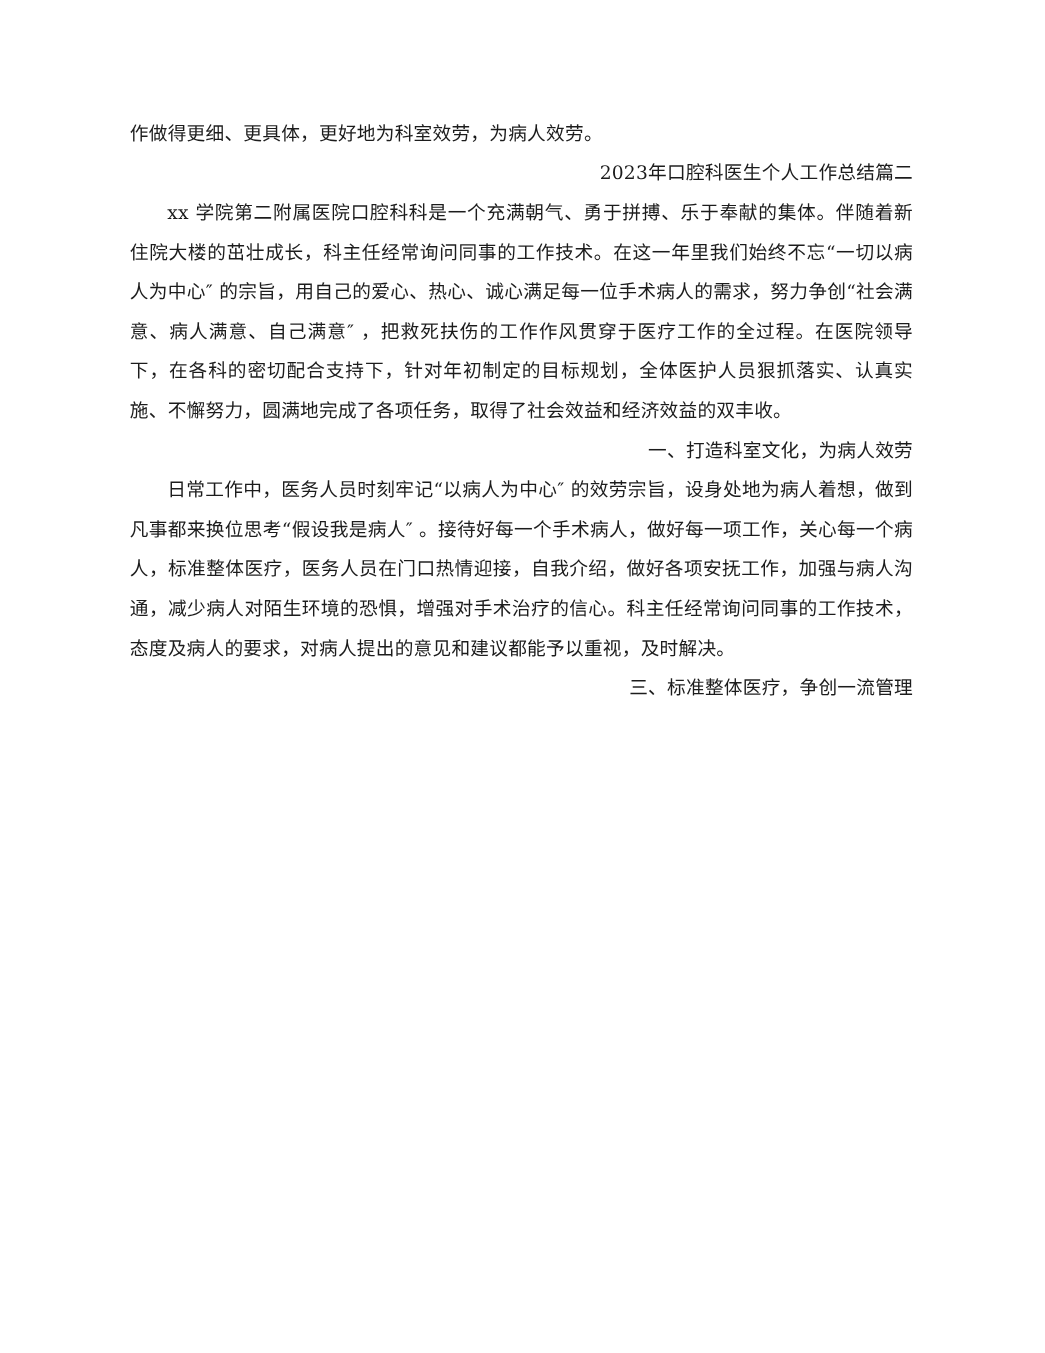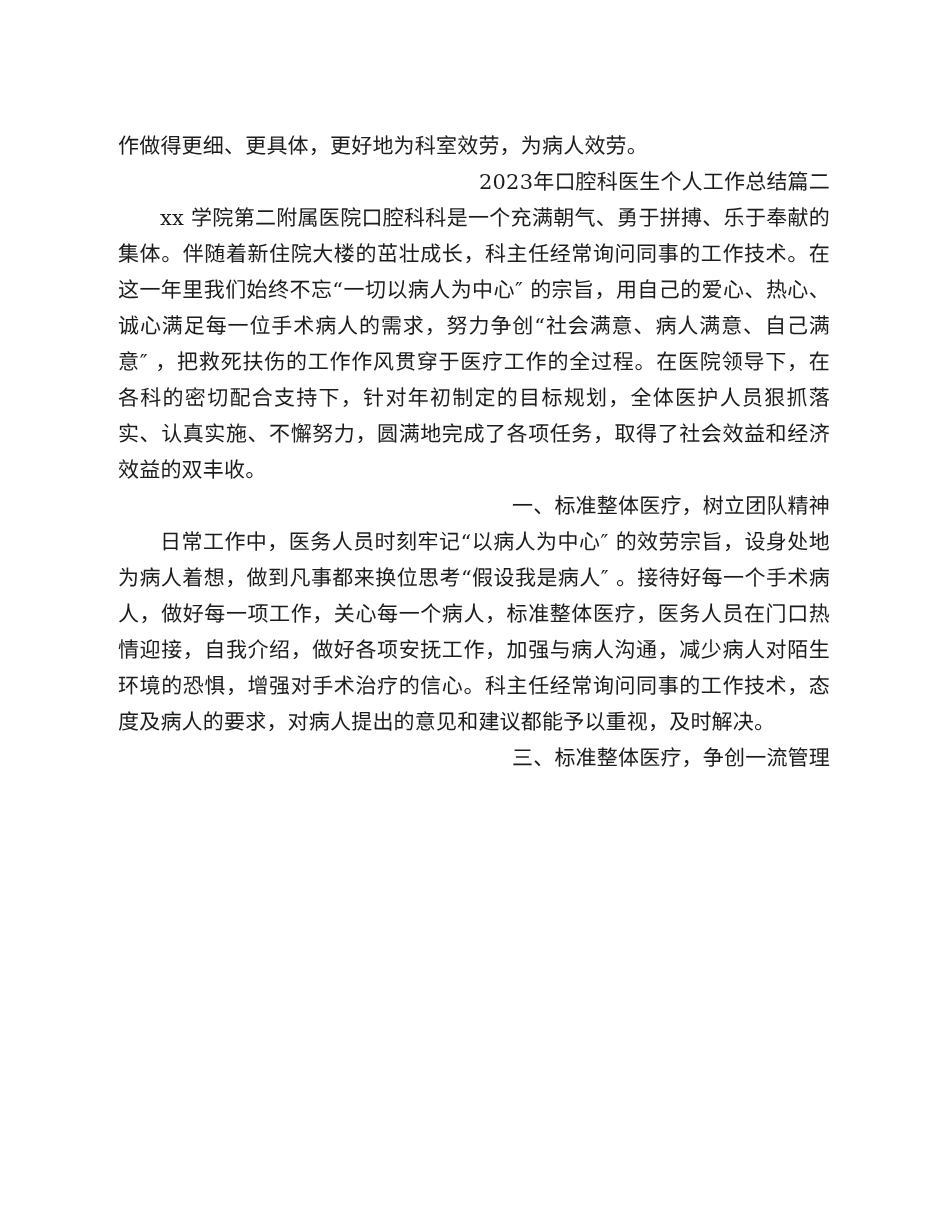--- a/index.html
+++ b/index.html
@@ -15,27 +15,26 @@
     height: 1230px;
     background: #ffffff;
     box-sizing: border-box;
     padding: 104px 120px 0 118px;
     overflow: hidden;
   }
 
   .doc-body {
     width: 712px;
     font-family: "DejaVu Serif", "Liberation Serif", serif;
-    font-size: 21px;
+    font-size: 17px;
     line-height: 36px;
     color: #1c1c1c;
     text-align: justify;
     text-justify: inter-ideograph;
     letter-spacing: 0.2px;
-    margin-top: 24px;
   }
 
   .para {
     margin: 0;
     text-indent: 2em;
     text-align: justify;
     text-justify: inter-ideograph;
   }
 
   
@@ -54,21 +53,21 @@
 
 <div class="page" style="background: rgb(255, 255, 255);">
   <div class="doc-body" style="color: rgb(28, 28, 28);">
 
     <p class="para cont">作做得更细、更具体，更好地为科室效劳，为病人效劳。</p>
 
     <p class="heading-line">2023年口腔科医生个人工作总结篇二</p>
 
     <p class="para">xx 学院第二附属医院口腔科科是一个充满朝气、勇于拼搏、乐于奉献的集体。伴随着新住院大楼的茁壮成长，科主任经常询问同事的工作技术。在这一年里我们始终不忘“一切以病人为中心″ 的宗旨，用自己的爱心、热心、诚心满足每一位手术病人的需求，努力争创“社会满意、病人满意、自己满意″ ，把救死扶伤的工作作风贯穿于医疗工作的全过程。在医院领导下，在各科的密切配合支持下，针对年初制定的目标规划，全体医护人员狠抓落实、认真实施、不懈努力，圆满地完成了各项任务，取得了社会效益和经济效益的双丰收。</p>
 
-    <p class="heading-line">一、标准整体医疗，树立团队精神</p>
+    <p class="heading-line">一、打造科室文化，为病人效劳</p>
 
 
 
     <p class="para">日常工作中，医务人员时刻牢记“以病人为中心″ 的效劳宗旨，设身处地为病人着想，做到凡事都来换位思考“假设我是病人″ 。接待好每一个手术病人，做好每一项工作，关心每一个病人，标准整体医疗，医务人员在门口热情迎接，自我介绍，做好各项安抚工作，加强与病人沟通，减少病人对陌生环境的恐惧，增强对手术治疗的信心。科主任经常询问同事的工作技术，态度及病人的要求，对病人提出的意见和建议都能予以重视，及时解决。</p>
 
     <p class="heading-line">三、标准整体医疗，争创一流管理</p>
 
 
   </div>
 </div>

